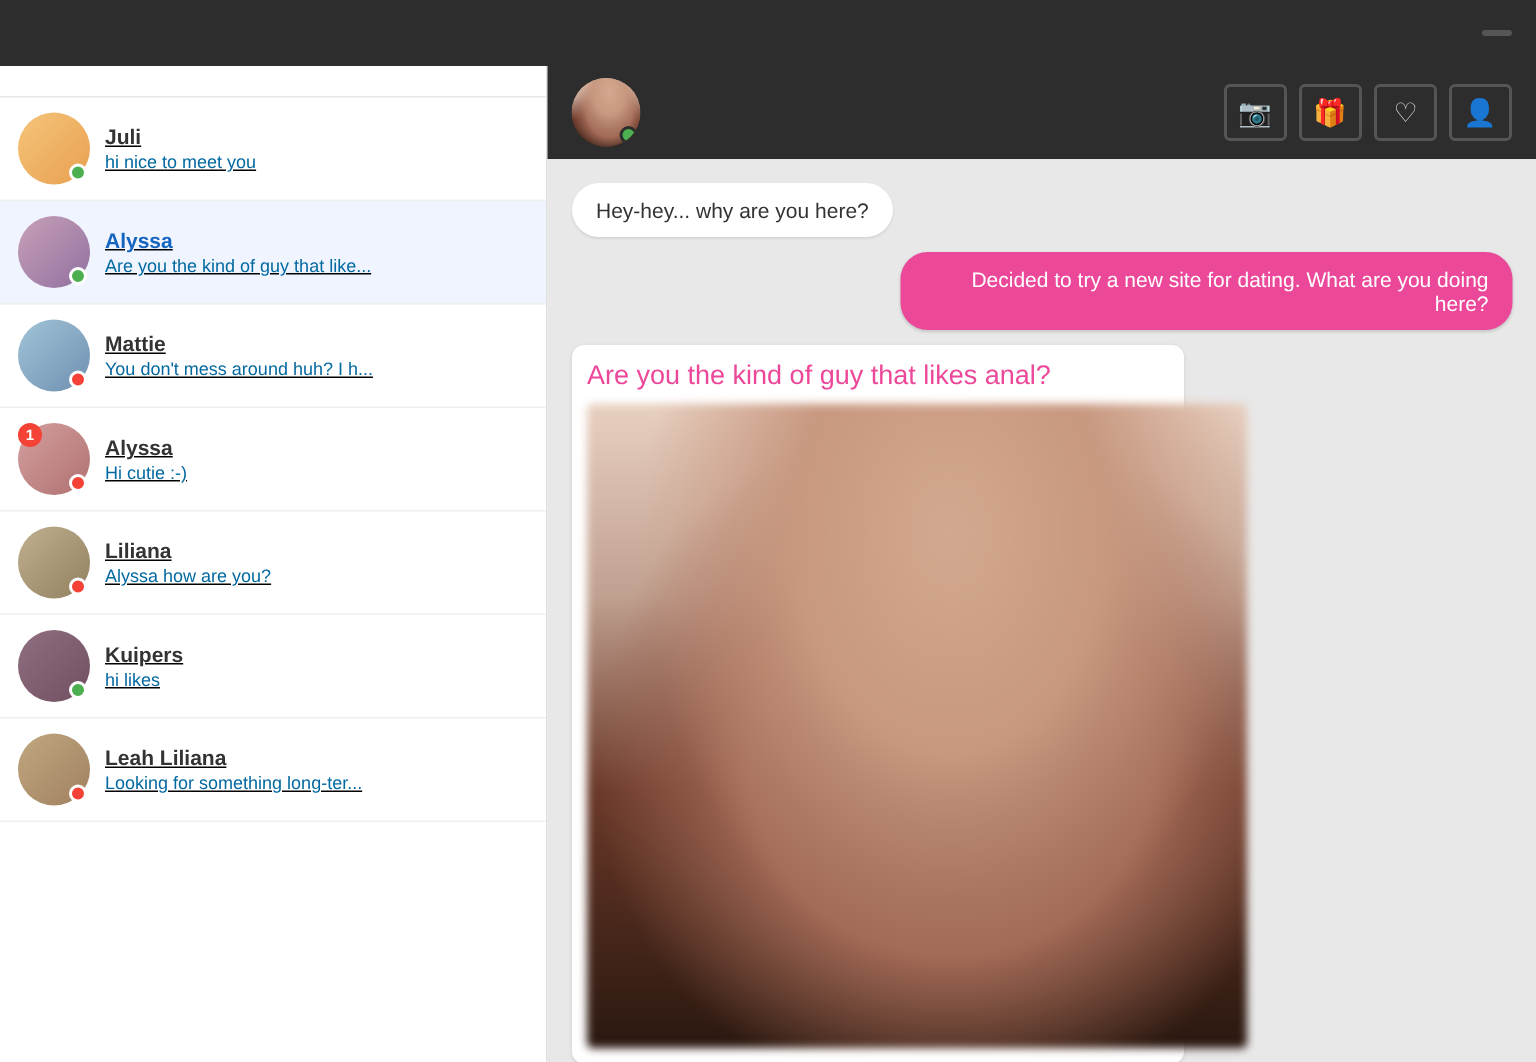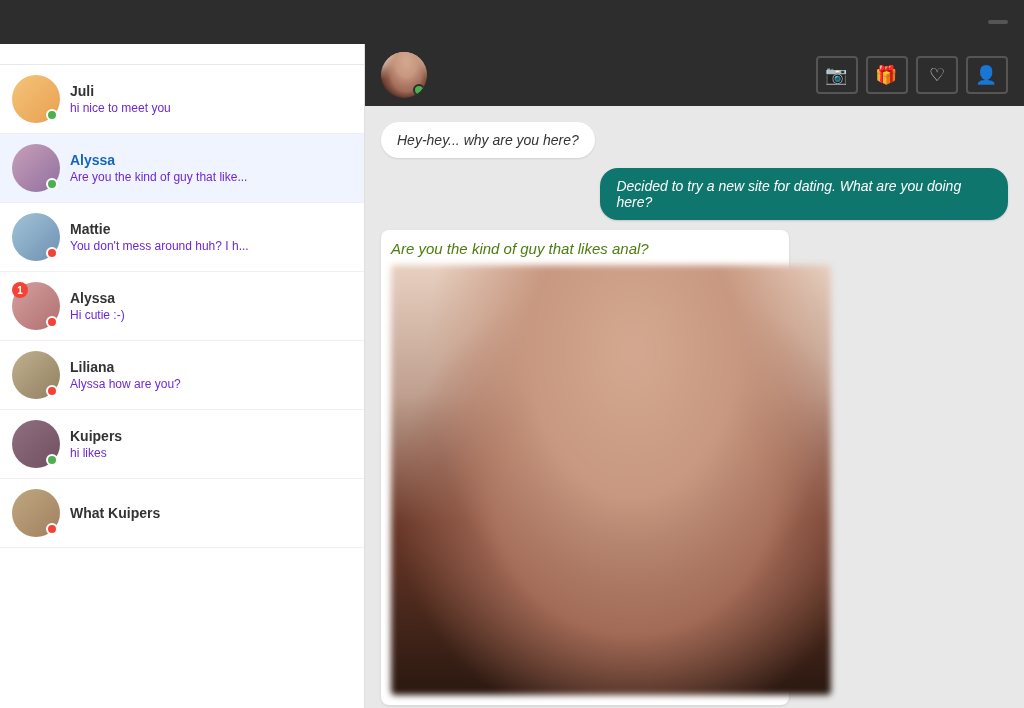--- a/index.html
+++ b/index.html
@@ -15,34 +15,34 @@
     
     .main { display: flex; flex: 1; overflow: hidden; }
 
     
     .left-panel { width: 365px; background: #fff; display: flex; flex-direction: column; border-right: 1px solid #e0e0e0; flex-shrink: 0; }
     .tabs { display: flex; align-items: center; padding: 8px 12px; gap: 16px; border-bottom: 1px solid #e8e8e8; }
     .tab-all { font-size: 13px; font-weight: bold; color: #333; cursor: pointer; padding-bottom: 2px; border-bottom: 2px solid #e53935; }
     .tab-dialogues { font-size: 13px; color: #888; cursor: pointer; }
 
     .contact-list { flex: 1; overflow-y: auto; }
-    .contact-item { display: flex; align-items: center; padding: 10px 12px; border-bottom: 1px solid #f0f0f0; cursor: pointer; gap: 10px; }
+    .contact-item { display: flex; align-items: center; padding: 10px 12px; border-bottom: 1px solid #f0f0f0; cursor: pointer; gap: 10px; text-decoration: underline; }
     .contact-item.active { background: #f0f4ff; }
 
     .avatar-wrap { position: relative; flex-shrink: 0; }
     .avatar { width: 48px; height: 48px; border-radius: 50%; background: #ccc; overflow: hidden; display: flex; align-items: center; justify-content: center; font-size: 18px; }
     .status-dot { position: absolute; bottom: 2px; right: 2px; width: 12px; height: 12px; border-radius: 50%; border: 2px solid #fff; }
     .status-green { background: #4caf50; }
     .status-red { background: #f44336; }
     .notification-badge { position: absolute; top: 0; left: 0; width: 16px; height: 16px; background: #f44336; border-radius: 50%; color: #fff; font-size: 10px; display: flex; align-items: center; justify-content: center; font-weight: bold; }
 
     .contact-info { flex: 1; min-width: 0; }
     .contact-name { font-size: 14px; font-weight: bold; color: #333; }
     .contact-name.blue { color: #1565c0; }
-    .contact-preview { font-size: 12px; color: #6d28d9; white-space: nowrap; overflow: hidden; text-overflow: ellipsis; margin-top: 2px; }
+    .contact-preview { font-size: 12px; color: #0369a1; white-space: nowrap; overflow: hidden; text-overflow: ellipsis; margin-top: 2px; }
 
     
     .av-juli { background: linear-gradient(135deg, #f5c47a, #e8a050); }
     .av-mattie { background: linear-gradient(135deg, #a0c4d8, #7090b0); }
     .av-alyssa { background: linear-gradient(135deg, #c8a0b8, #9070a0); }
     .av-brianna { background: linear-gradient(135deg, #d4a0a0, #b07070); }
     .av-liliana { background: linear-gradient(135deg, #c0b090, #908060); }
     .av-kaelynn { background: linear-gradient(135deg, #907080, #705060); }
     .av-leah { background: linear-gradient(135deg, #c0a880, #a08060); }
 
@@ -51,31 +51,31 @@
 
     
     .chat-header { background: #2d2d2d; display: flex; align-items: center; padding: 6px 16px; gap: 12px; height: 62px; flex-shrink: 0; }
     .chat-avatar { width: 46px; height: 46px; border-radius: 50%; background: linear-gradient(135deg, #c8a0b8, #9070a0); position: relative; flex-shrink: 0; overflow: hidden; }
     .chat-avatar-online { position: absolute; bottom: 2px; right: 2px; width: 12px; height: 12px; background: #4caf50; border-radius: 50%; border: 2px solid #2d2d2d; }
     .chat-name { font-size: 18px; font-weight: bold; color: #fff; flex: 1; }
     .chat-actions { display: flex; gap: 8px; }
     .action-btn { width: 42px; height: 38px; border: 2px solid #555; background: transparent; color: #ccc; border-radius: 4px; cursor: pointer; display: flex; align-items: center; justify-content: center; font-size: 18px; }
 
     
-    .messages-area { flex: 1; overflow-y: auto; padding: 16px; display: flex; flex-direction: column; gap: 10px; background: #e8e8e8; position: relative; font-style: italic; }
+    .messages-area { flex: 1; overflow-y: auto; padding: 16px; display: flex; flex-direction: column; gap: 10px; background: #e8e8e8; position: relative; }
 
     
     .msg-left { align-self: flex-start; max-width: 65%; }
     .msg-right { align-self: flex-end; max-width: 65%; }
     .bubble-white { background: #fff; border-radius: 18px; padding: 10px 16px; font-size: 14px; color: #333; box-shadow: 0 1px 2px rgba(0,0,0,0.1); }
-    .bubble-blue { background: #0f766e; border-radius: 18px; padding: 10px 16px; font-size: 14px; color: #fff; box-shadow: 0 1px 2px rgba(0,0,0,0.15); }
+    .bubble-blue { background: #ec4899; border-radius: 18px; padding: 10px 16px; font-size: 14px; color: #fff; box-shadow: 0 1px 2px rgba(0,0,0,0.15); text-align: right; }
 
     
     .msg-image-wrap { background: #fff; border-radius: 8px; padding: 10px; box-shadow: 0 1px 3px rgba(0,0,0,0.1); max-width: 480px; }
-    .msg-image-text { font-size: 15px; color: #4d7c0f; margin-bottom: 8px; }
+    .msg-image-text { font-size: 18px; color: #ec4899; margin-bottom: 8px; }
     .msg-image { width: 440px; height: 430px; background: linear-gradient(135deg, #d8c4b8 0%, #e8d8d0 20%, #c8b0a8 40%, #f0e0d8 60%, #d0b8b0 80%, #e0c8c0 100%); border-radius: 4px; overflow: hidden; display: flex; align-items: center; justify-content: center; position: relative; filter: blur(3px); }
 
     
     .person-blur { width: 100%; height: 100%; background: 
       radial-gradient(ellipse at 55% 20%, #d4a890 0%, #c89880 30%, transparent 60%),
       radial-gradient(ellipse at 55% 55%, #8b5a4a 0%, #a06855 40%, transparent 70%),
       linear-gradient(180deg, #e8d0c0 0%, #c0a090 30%, #6a3828 60%, #2a1810 100%); }
   </style>
 </head>
 <body>
@@ -161,21 +161,22 @@
       <div class="contact-preview">hi likes</div>
     </div>
   </div>
         <div class="contact-item">
     <div class="avatar-wrap">
 
       <div class="avatar av-leah"></div>
       <div class="status-dot status-red"></div>
     </div>
     <div class="contact-info">
-      <div class="contact-name">What Kuipers</div>
+      <div class="contact-name">Leah Liliana</div>
+      <div class="contact-preview">Looking for something long-ter...</div>
     </div>
   </div>
       </div>
   </div>
 
   <div class="right-panel">
 
     <div class="chat-header">
       <div class="chat-avatar">
         <div class="person-blur"></div>

